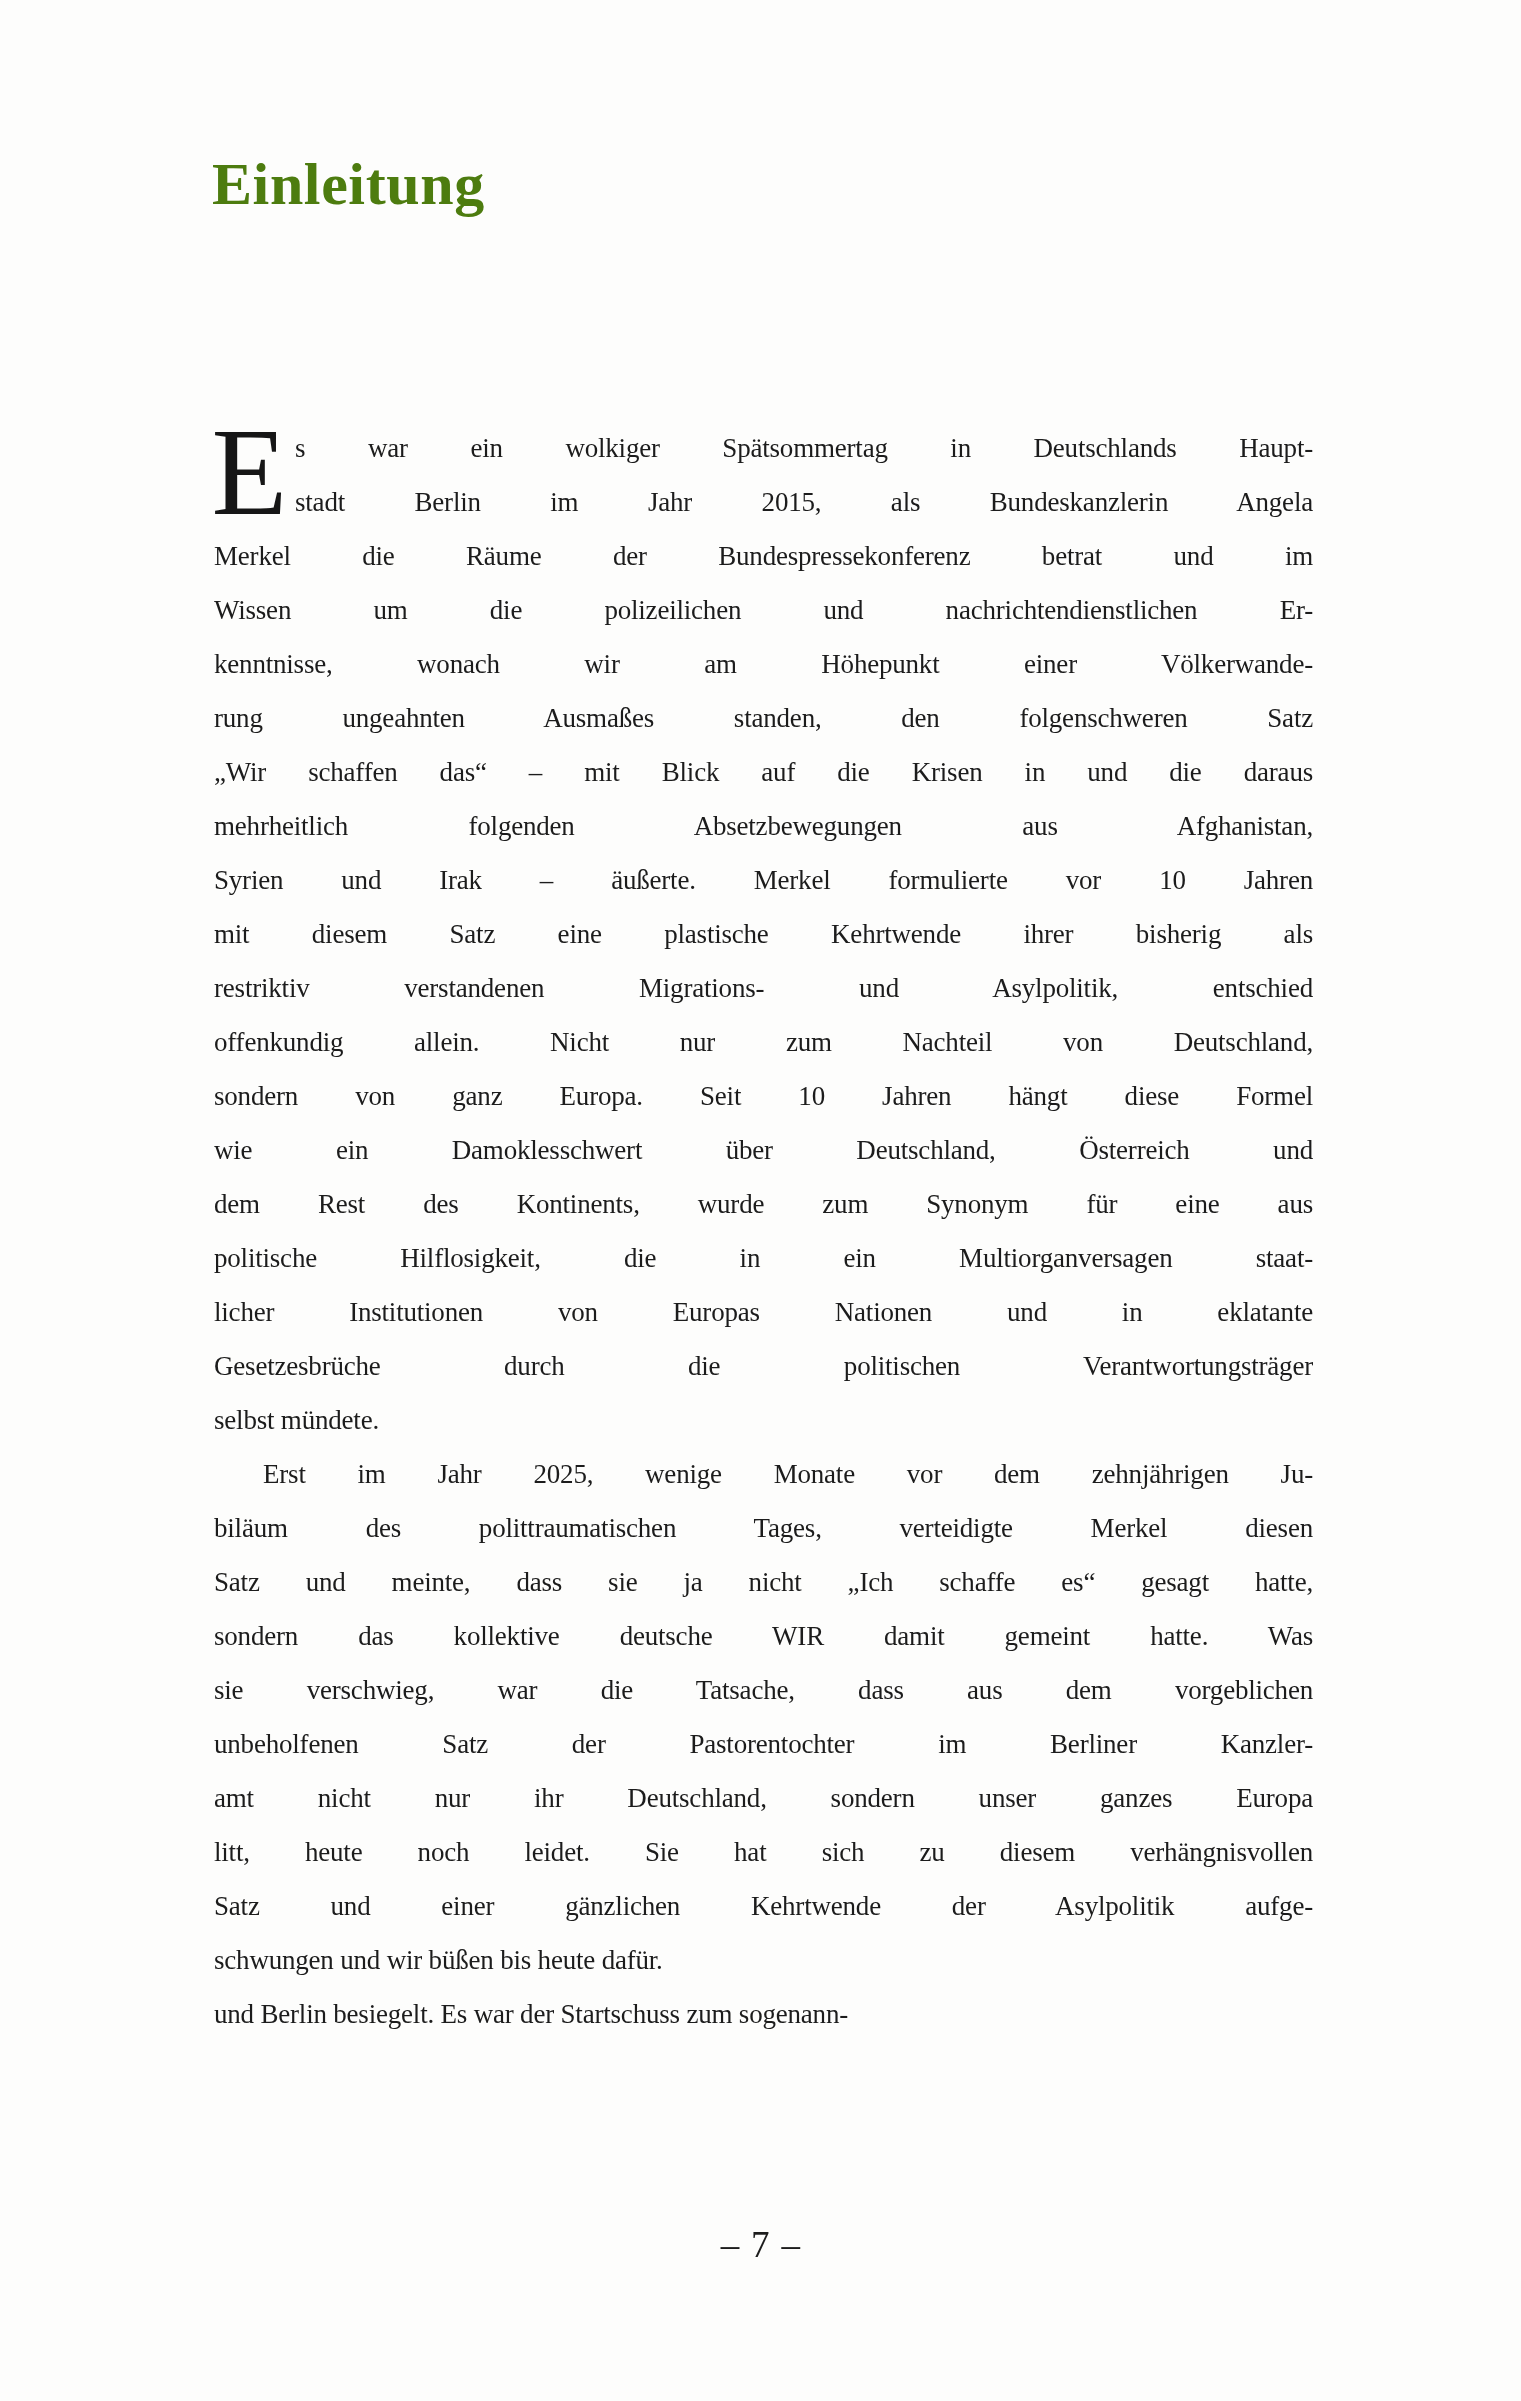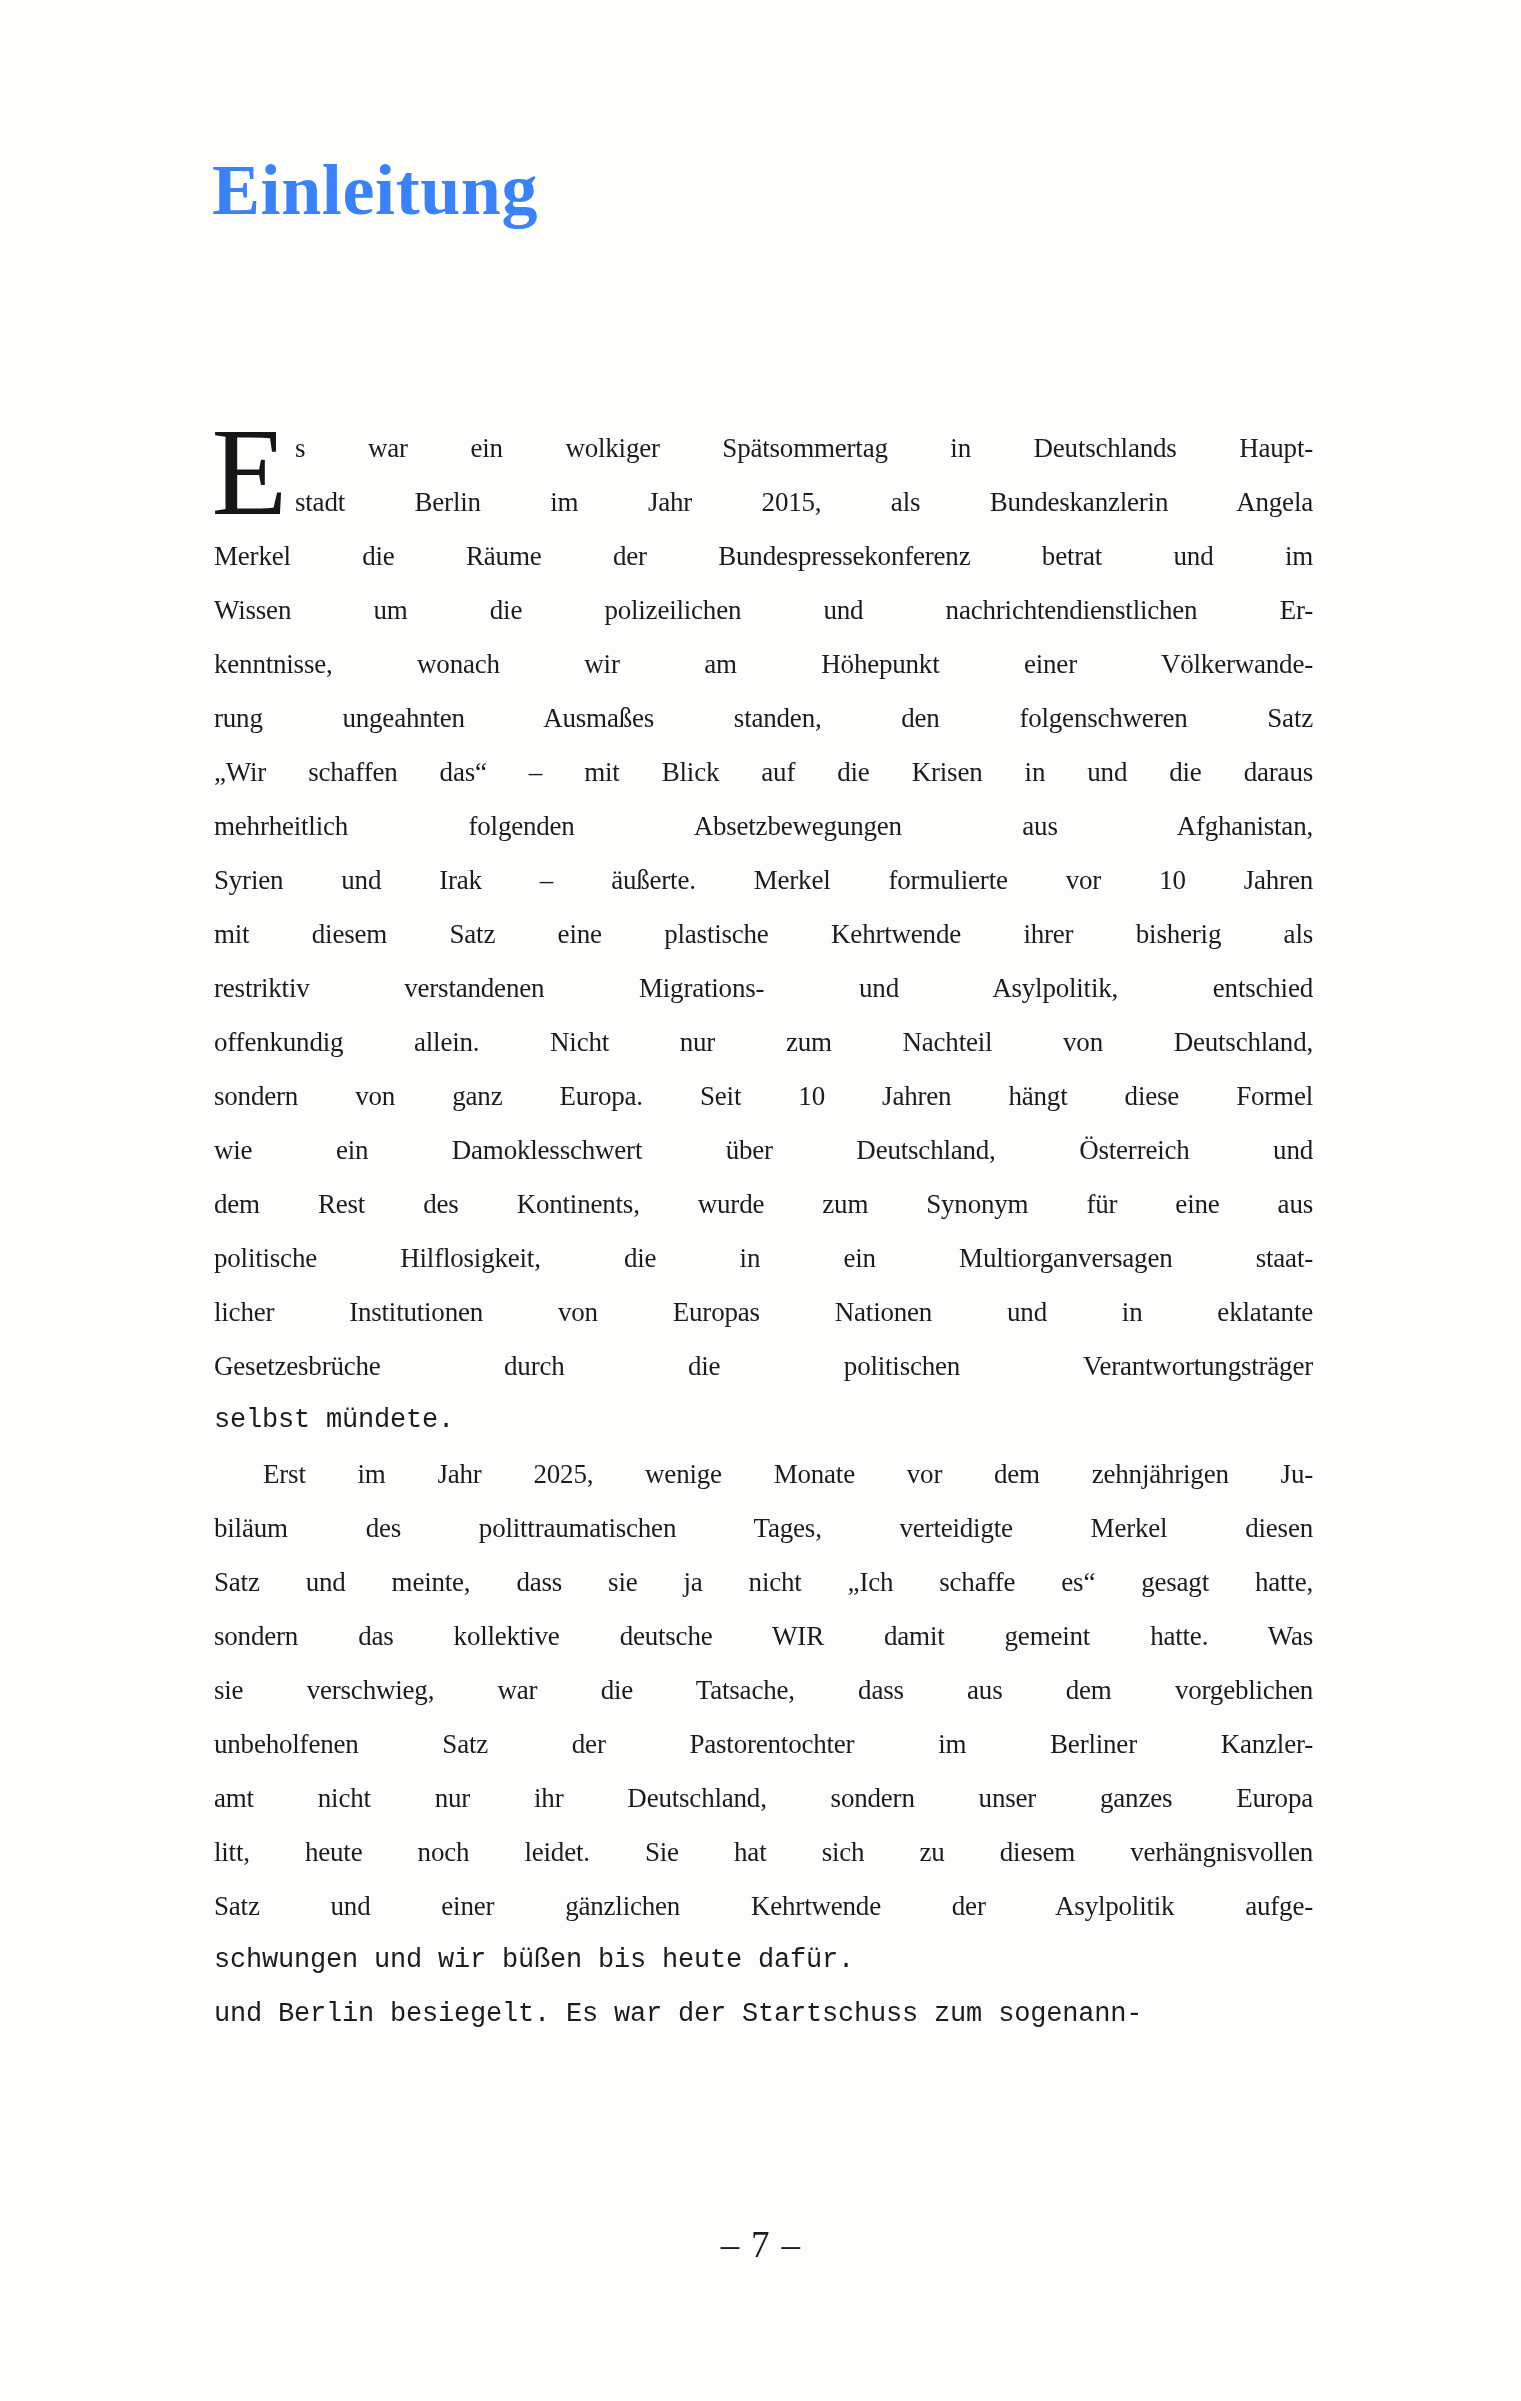--- a/index.html
+++ b/index.html
@@ -15,25 +15,25 @@
     background: #fdfdfc;
     color: #1c1c1c;
     font-family: "Liberation Serif", "DejaVu Serif", serif;
     overflow: hidden;
   }
   .chapter-title {
     position: absolute;
     left: 212px;
     top: 151px;
     margin: 0;
-    font-size: 72px;
+    font-size: 60px;
     font-weight: 600;
     letter-spacing: 0.6px;
     line-height: 1.1;
-    color: #3b82f6;
+    color: #4d7c0f;
   }
   .text-block {
     position: absolute;
     left: 214px;
     top: 421px;
     width: 1099px;
   }
   .paragraph {
     position: relative;
     margin: 0;
@@ -44,21 +44,20 @@
     font-size: 27px;
     letter-spacing: -0.2px;
     text-align: justify;
     text-align-last: justify;
     overflow: hidden;
     white-space: normal;
   }
   .line.flush {
     text-align: center;
     text-align-last: left;
-    font-family: Liberation Mono, monospace;
   }
   .line.dc-indent {
     padding-left: 81px;
   }
   .line.para-indent {
     text-indent: 49px;
   }
   .dropcap {
     position: absolute;
     left: -2.5px;

